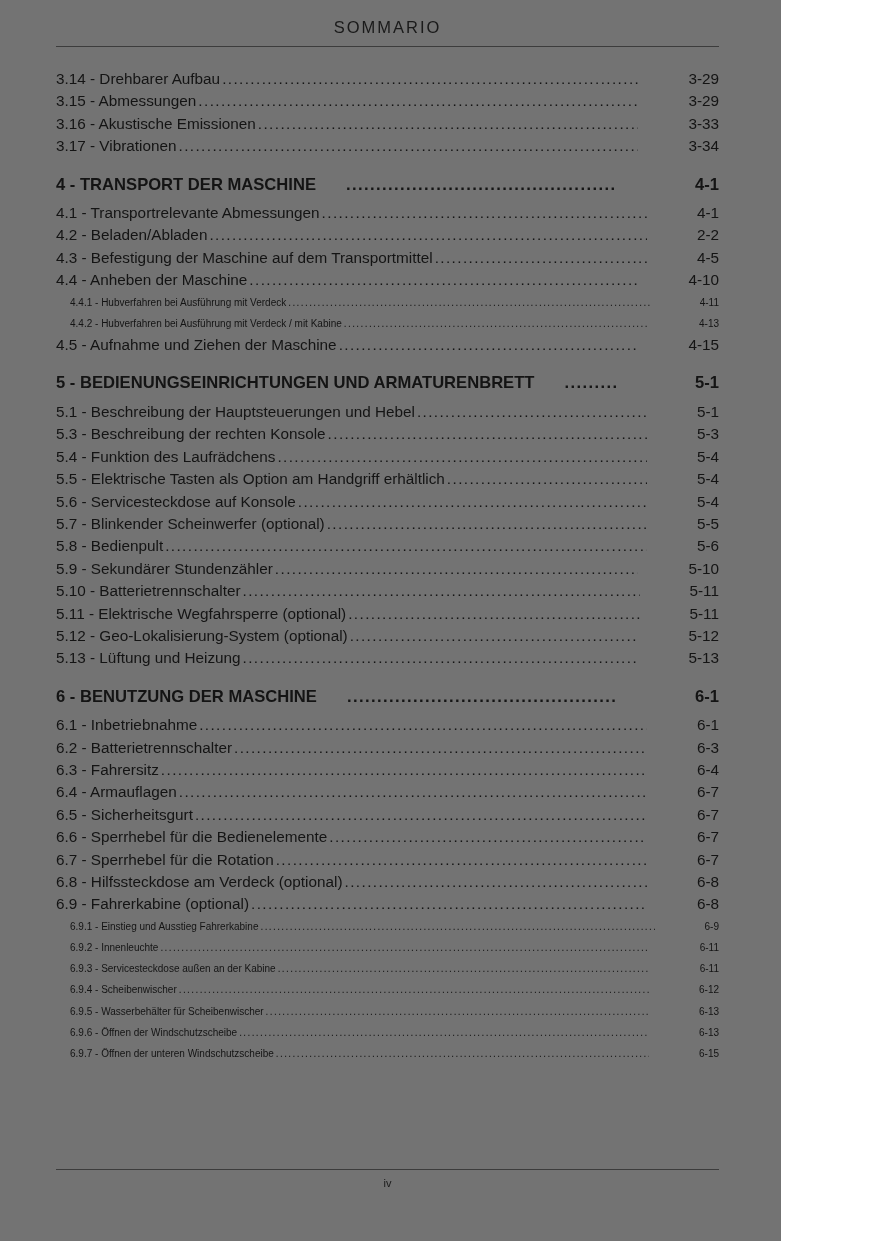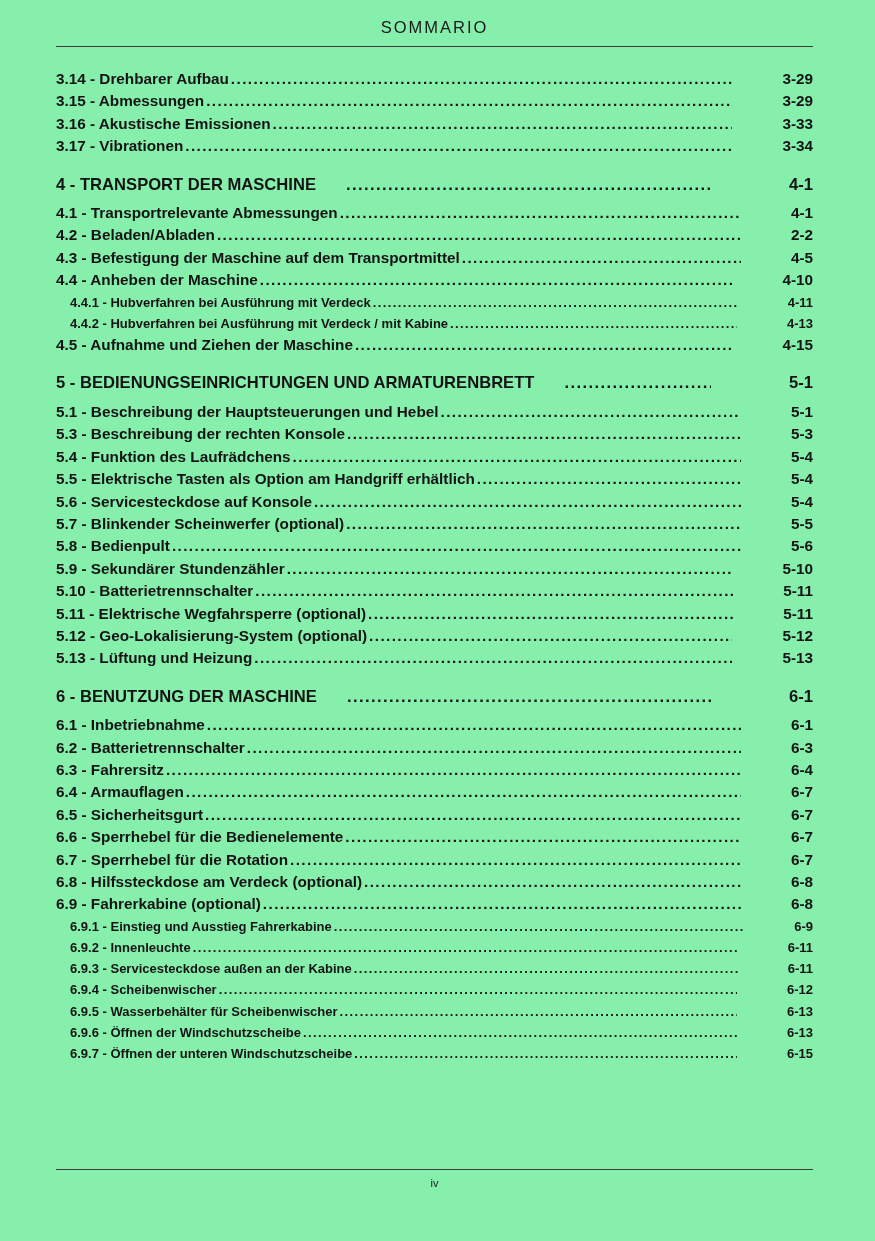--- a/index.html
+++ b/index.html
@@ -4,24 +4,24 @@
 <style>
   * { margin: 0; padding: 0; box-sizing: border-box; }
   html, body { background: #ffffff; }
   body {
     width: 875px; height: 1241px;
     font-family: "Liberation Sans", sans-serif;
     color: #141414;
     overflow: hidden;
   }
   .page {
-    width: 875px; height: 1241px;
+    width: 781px; height: 1241px;
     padding: 18px 62px 0 56px;
     display: flex; flex-direction: column;
-    background: #86efac;
+    background: #737373;
   }
   .header { text-align: center; }
   .header-title {
     font-size: 16.5px;
     letter-spacing: 2px;
     color: #1a1a1a;
   }
   .rule {
     border: none;
     border-top: 1.6px solid #3c3c3c;
@@ -29,21 +29,20 @@
   }
   .header .rule { margin-top: 9px; }
 
   .toc { margin-top: 21px; flex: 1 1 auto; overflow: hidden; }
 
   .toc-row {
     display: flex;
     align-items: baseline;
     font-size: 15.3px;
     line-height: 22.4px;
-    font-weight: bold;
   }
   .toc-label { white-space: nowrap; }
   .toc-dots {
     flex: 1 1 auto;
     overflow: hidden;
     white-space: nowrap;
     margin: 0 2px;
     min-width: 10px;
   }
   .toc-dots::after {
@@ -53,21 +52,21 @@
   .toc-page { white-space: nowrap; margin-left: 48px; }
 
   .level-chapter {
     font-weight: bold;
     font-size: 16.6px;
     margin-top: 16px;
     margin-bottom: 6px;
     gap: 28px;
   }
   .level-sub {
-    font-size: 13px;
+    font-size: 10px;
     line-height: 21.2px;
     padding-left: 14px;
     justify-content: space-between;
   }
 
   .footer { margin-top: auto; padding-bottom: 52px; }
   .footer .rule { margin-bottom: 7px; }
   .footer-label {
     text-align: center;
     font-size: 11px;

